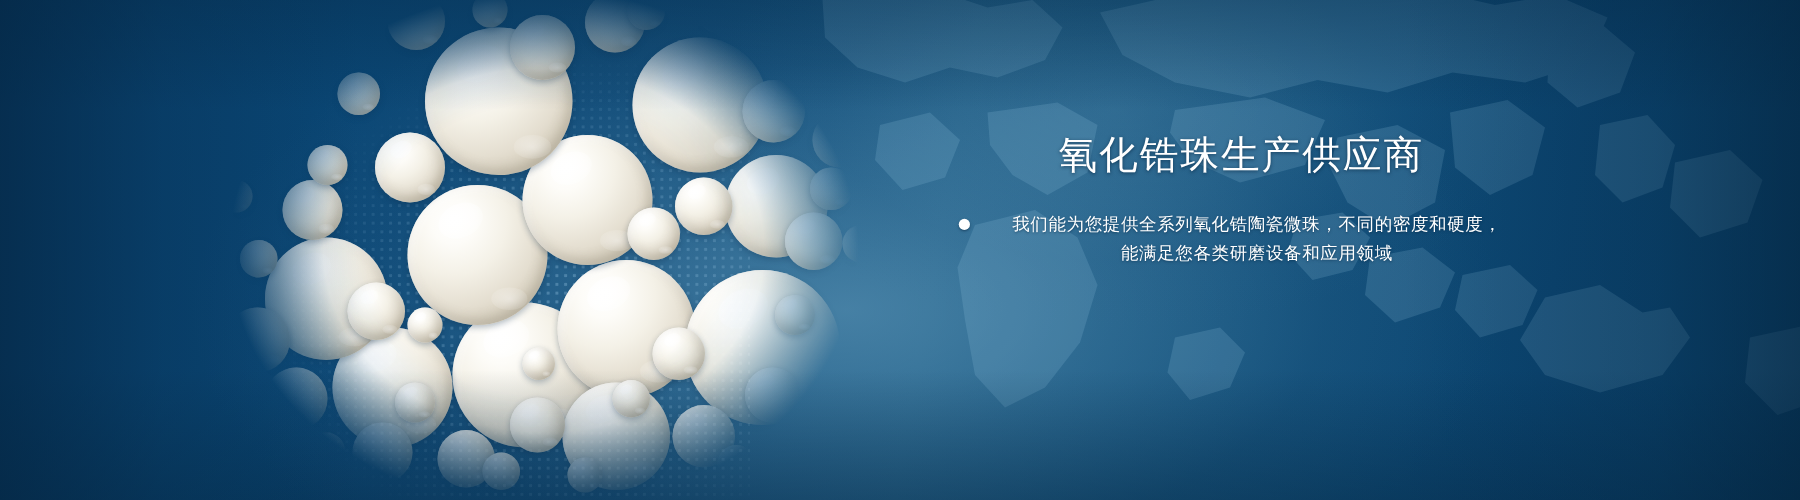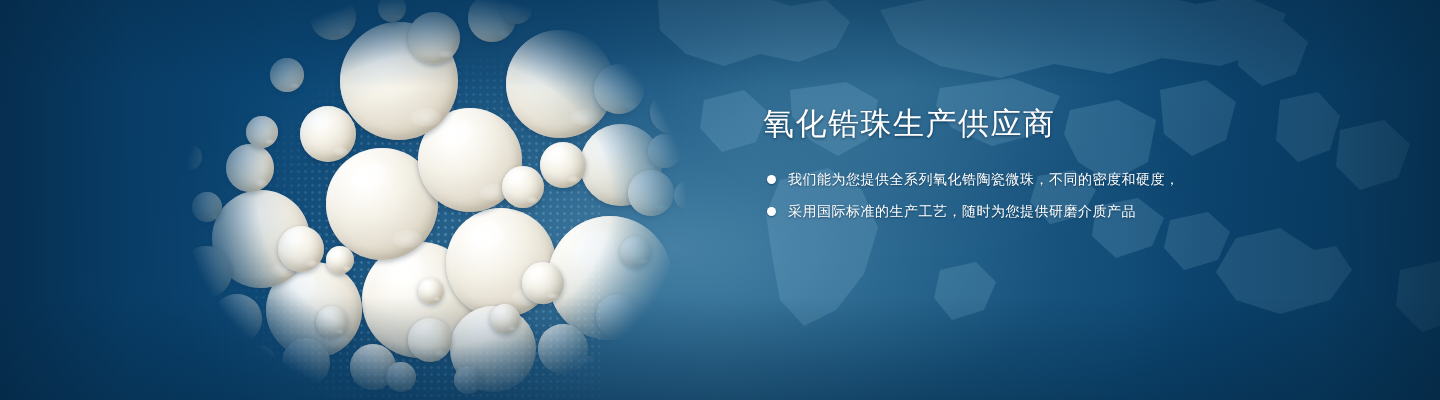--- a/index.html
+++ b/index.html
@@ -115,20 +115,21 @@
     background: radial-gradient(ellipse at 50% 50%, rgba(255,255,255,0.42) 0%, rgba(255,255,255,0) 100%);
   }
 
   
 
   .text-block {
     position: absolute;
     left: 763px;
     top: 104px;
     width: 460px;
+    text-align: center;
   }
 
   .headline {
     margin: 0;
     font-size: 31px;
     line-height: 40px;
     font-weight: normal;
     color: #ffffff;
     letter-spacing: 1.5px;
     text-shadow: 0 1px 3px rgba(4,32,58,0.65);
@@ -262,24 +263,21 @@
   <div class="bg-vignette"></div>
 
   <div class="text-block">
     <h1 class="headline">氧化锆珠生产供应商</h1>
 
     <ul class="bullets">
 
       <li class="bullet">
         <span class="dot"></span>
         <span class="bullet-line">我们能为您提供全系列氧化锆陶瓷微珠，不同的密度和硬度，</span>
+        <span class="bullet-line">能满足您各类研磨设备和应用领域</span>
       </li>
 
 
-      <li class="bullet">
-        <span class="dot"></span>
-        <span class="bullet-line">采用国际标准的生产工艺，随时为您提供研磨介质产品</span>
-      </li>
 
     </ul>
   </div>
 
 </div>
 
 </body></html>

